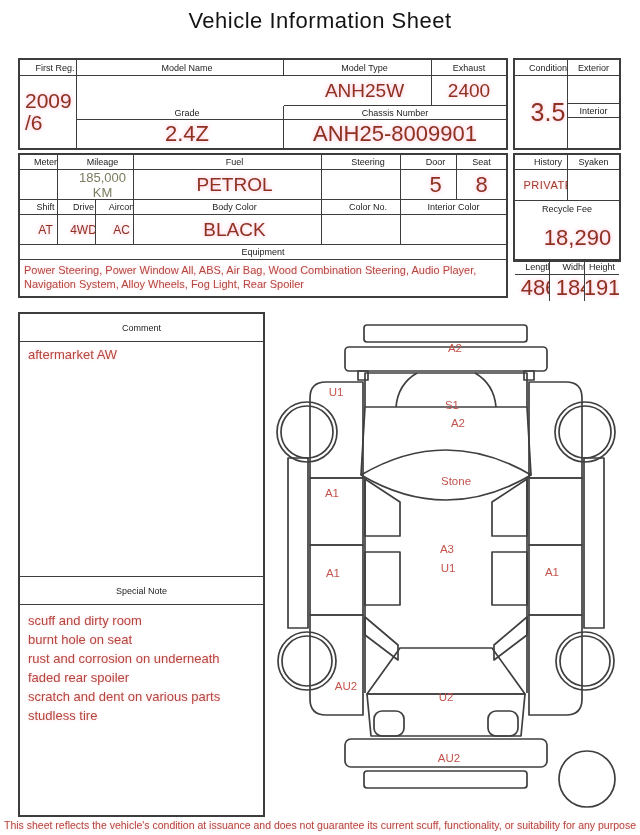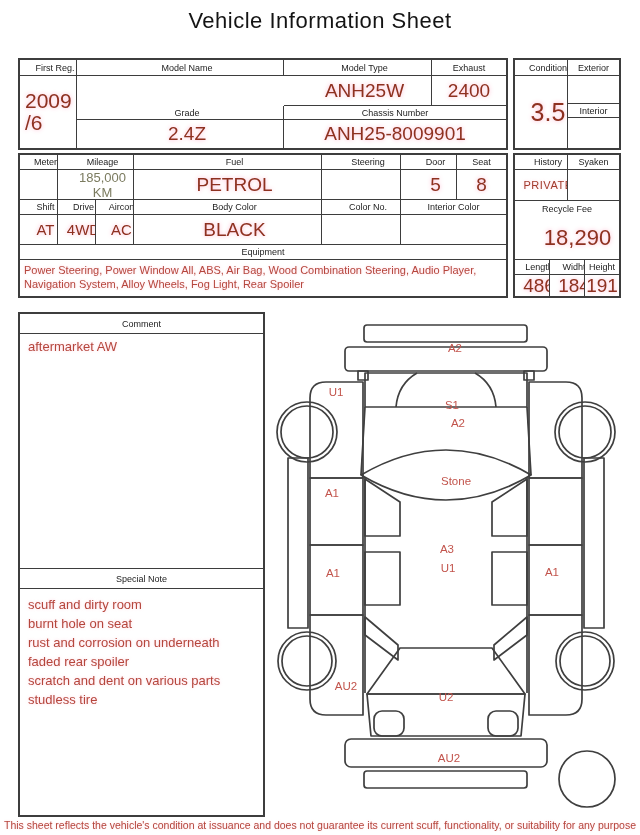--- a/index.html
+++ b/index.html
@@ -11,44 +11,44 @@
   .grid { display:grid; }
   .cell { display:flex; align-items:center; justify-content:center; overflow:hidden; text-align:center; }
   .br { border-right:1px solid #3d3d3d;padding-left:14px; }
   .bb { border-bottom:1px solid #3d3d3d; }
 
   .title { top:8px; left:0; width:100%; text-align:center; font-size:22px; letter-spacing:.5px; color:#141414; }
 
   .lbl { font-size:9px; color:#1c1c1c; }
   .val { color:#8e3120; text-shadow:0 0 4px rgba(255,168,196,.85); }
   .val-lg { font-size:19px; }
-  .val-md { font-size:19px; }
-  .val-sm { font-size:15px;text-align:right; }
+  .val-md { font-size:22px; }
+  .val-sm { font-size:12px;text-align:right; }
 
   .t1 { left:18px; top:58px; width:490px; height:92px;
         grid-template-columns:57px 207px 148px 1fr;
         grid-template-rows:16px 30px 14px 1fr; }
   .b1 { left:513px; top:58px; width:108px; height:92px;
         grid-template-columns:53px 1fr;
         grid-template-rows:16px 28px 14px 1fr; }
   .t2 { left:18px; top:153px; width:490px; height:145px;
         grid-template-columns:38px 38px 38px 188px 79px 56px 1fr;
         grid-template-rows:15px 30px 15px 30px 15px 1fr; }
-  .b2 { left:513px; top:153px; width:108px; height:145px; display:flex; flex-direction:column; }
+  .b2 { left:513px; top:153px; width:108px; height:109px; display:flex; flex-direction:column; }
   .b2-s1 { display:grid; grid-template-columns:53px 1fr; grid-template-rows:15px 30px; }
   .b2-s2 { display:grid; grid-template-rows:15px 43px; border-top:1px solid #3d3d3d; border-bottom:1px solid #3d3d3d; }
   .b2-s3 { display:grid; grid-template-columns:35px 35px 1fr; grid-template-rows:15px 1fr; flex:1; }
 
   .firstreg { flex-direction:column; align-items:flex-start; padding-left:5px; line-height:22px; font-size:21px; }
 
   .equip-text { color:#b5463c; font-size:11px; line-height:14px; text-align:left; padding:3px 5px 0 4px;
                 text-shadow:0 0 3px rgba(255,180,200,.6); display:block; }
 
   .notes-box { left:18px; top:312px; width:247px; height:505px; display:flex; flex-direction:column; }
-  .sec-hdr { height:20px; border-bottom:1px solid #3d3d3d; display:flex; align-items:center; justify-content:center; font-size:9px; flex:0 0 auto; }
+  .sec-hdr { height:28px; border-bottom:1px solid #3d3d3d; display:flex; align-items:center; justify-content:center; font-size:9px; flex:0 0 auto; }
   .comment-body { height:235px; border-bottom:1px solid #3d3d3d; padding:5px 6px 0 8px; flex:0 0 auto; }
   .redtext { color:#b5463c; font-size:13px; text-shadow:0 0 3px rgba(255,180,200,.6); }
   .note-body { flex:1; padding:6px 6px 0 8px; }
   .note-line { line-height:19px; }
 
   .diagram { left:270px; top:305px; width:370px; height:505px; }
   .diagram path, .diagram rect, .diagram circle, .diagram line { fill:none; stroke:#3f3f3f; stroke-width:1.7; stroke-linejoin:round; }
   .diagram text { fill:#c2544c; font-size:11.5px; font-family:"Liberation Sans",sans-serif; text-anchor:middle; stroke:none; }
 
   .mileage { color:#7b7b5f; font-size:13px; }

